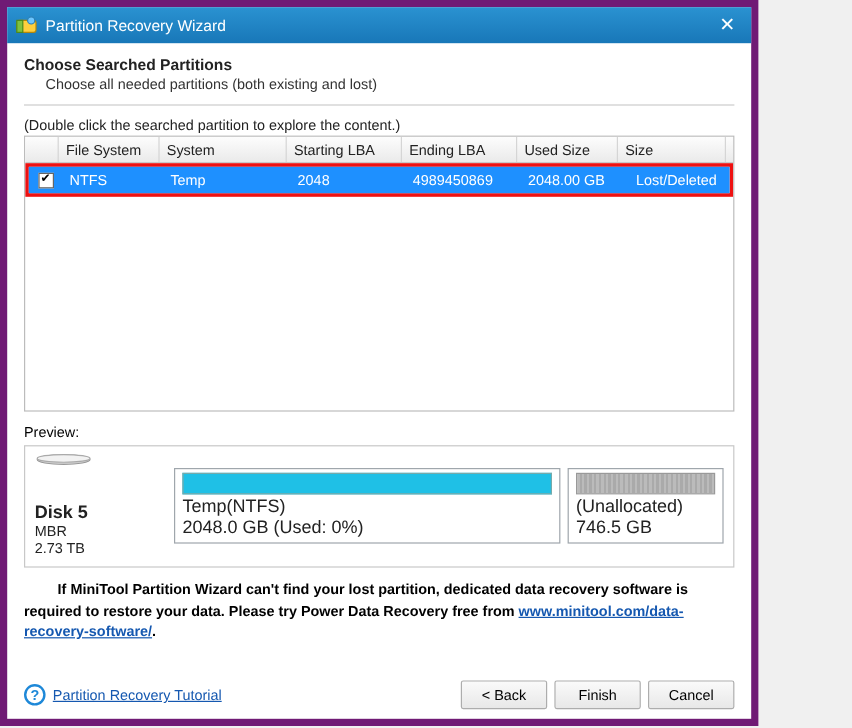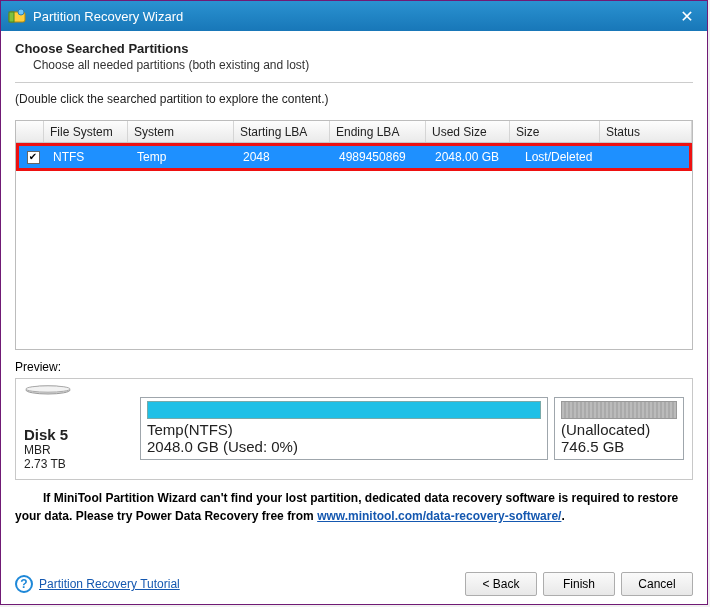--- a/index.html
+++ b/index.html
@@ -1,27 +1,27 @@
 <!DOCTYPE html>
 <html><head>
 <meta charset="utf-8">
 <style>
   * { box-sizing: border-box; margin: 0; padding: 0; }
   html, body { width: 710px; height: 607px; font-family: "Segoe UI", Tahoma, sans-serif; font-size: 12px; background: #f0f0f0; }
-  .window { width: 708px; height: 605px; background: #fff; border: 1px solid #701a75; position: relative; }
+  .window { width: 632px; height: 605px; background: #fff; border: 6px solid #701a75; position: relative; }
   .titlebar { height: 30px; background: linear-gradient(#2a92d1,#1877b8); color: #fff; display: flex; align-items: center; padding: 0 6px; }
   .titlebar .icon { width: 20px; height: 20px; display: flex; align-items: center; justify-content: center; margin-right: 6px; }
   .titlebar .title { flex: 1; font-size: 13px; }
   .titlebar .close { width: 28px; height: 100%; display: flex; align-items: center; justify-content: center; cursor: pointer; font-size: 16px; }
   .content { padding: 10px 14px 8px 14px; }
   .heading { font-weight: 600; font-size: 13px; color: #222; }
   .subheading { font-size: 12px; color: #333; padding: 2px 0 0 18px; }
   .hr { border: none; border-top: 1px solid #ccc; margin: 10px 0 8px 0; }
   .instr { font-size: 12px; color: #222; line-height: 1.45; }
-  .table-wrap { border: 1px solid #bcbcbc; margin-top: 12px; height: 230px; background: #fff; position: relative; overflow: hidden; }
+  .table-wrap { border: 1px solid #bcbcbc; margin-top: 0; height: 230px; background: #fff; position: relative; overflow: hidden; }
   .thead { display: flex; background: linear-gradient(#fdfdfd,#eaeaea); border-bottom: 1px solid #c8c8c8; height: 22px; align-items: center; font-size: 12px; color: #222; }
   .thead .th { padding: 0 6px; border-right: 1px solid #d5d5d5; height: 100%; display: flex; align-items: center; }
   .col-cb { width: 28px; flex: 0 0 28px; justify-content: center; }
   .col-fs { width: 84px; flex: 0 0 84px; }
   .col-lbl { width: 106px; flex: 0 0 106px; }
   .col-slba { width: 96px; flex: 0 0 96px; }
   .col-elba { width: 96px; flex: 0 0 96px; }
   .col-used { width: 84px; flex: 0 0 84px; }
   .col-size { width: 90px; flex: 0 0 90px; }
   .col-status { flex: 1; border-right: none; }

